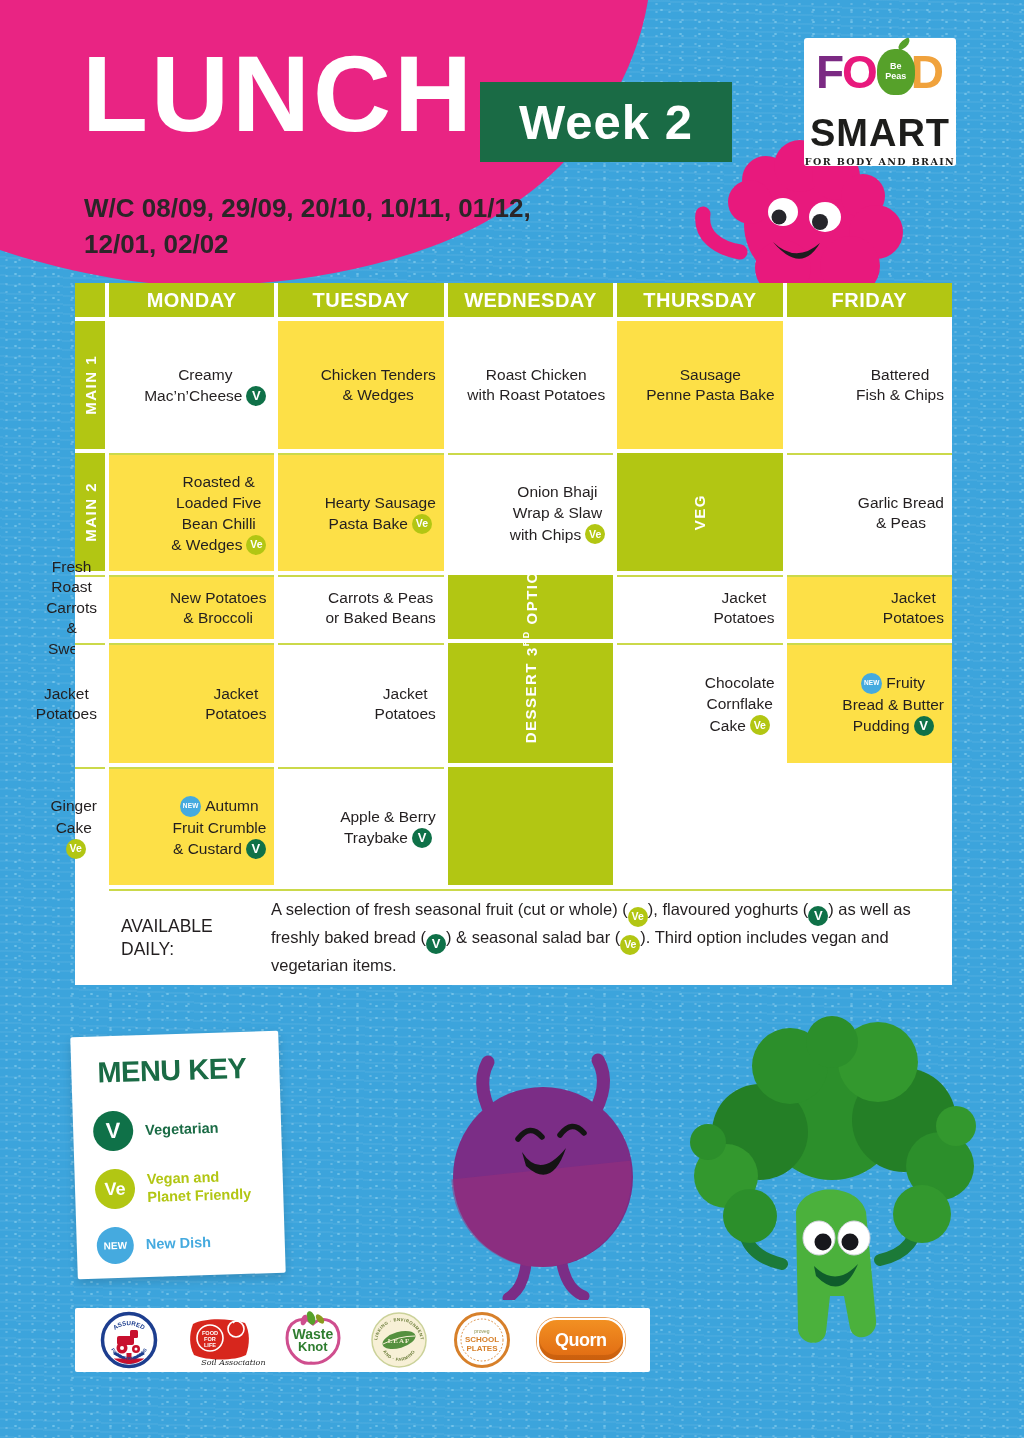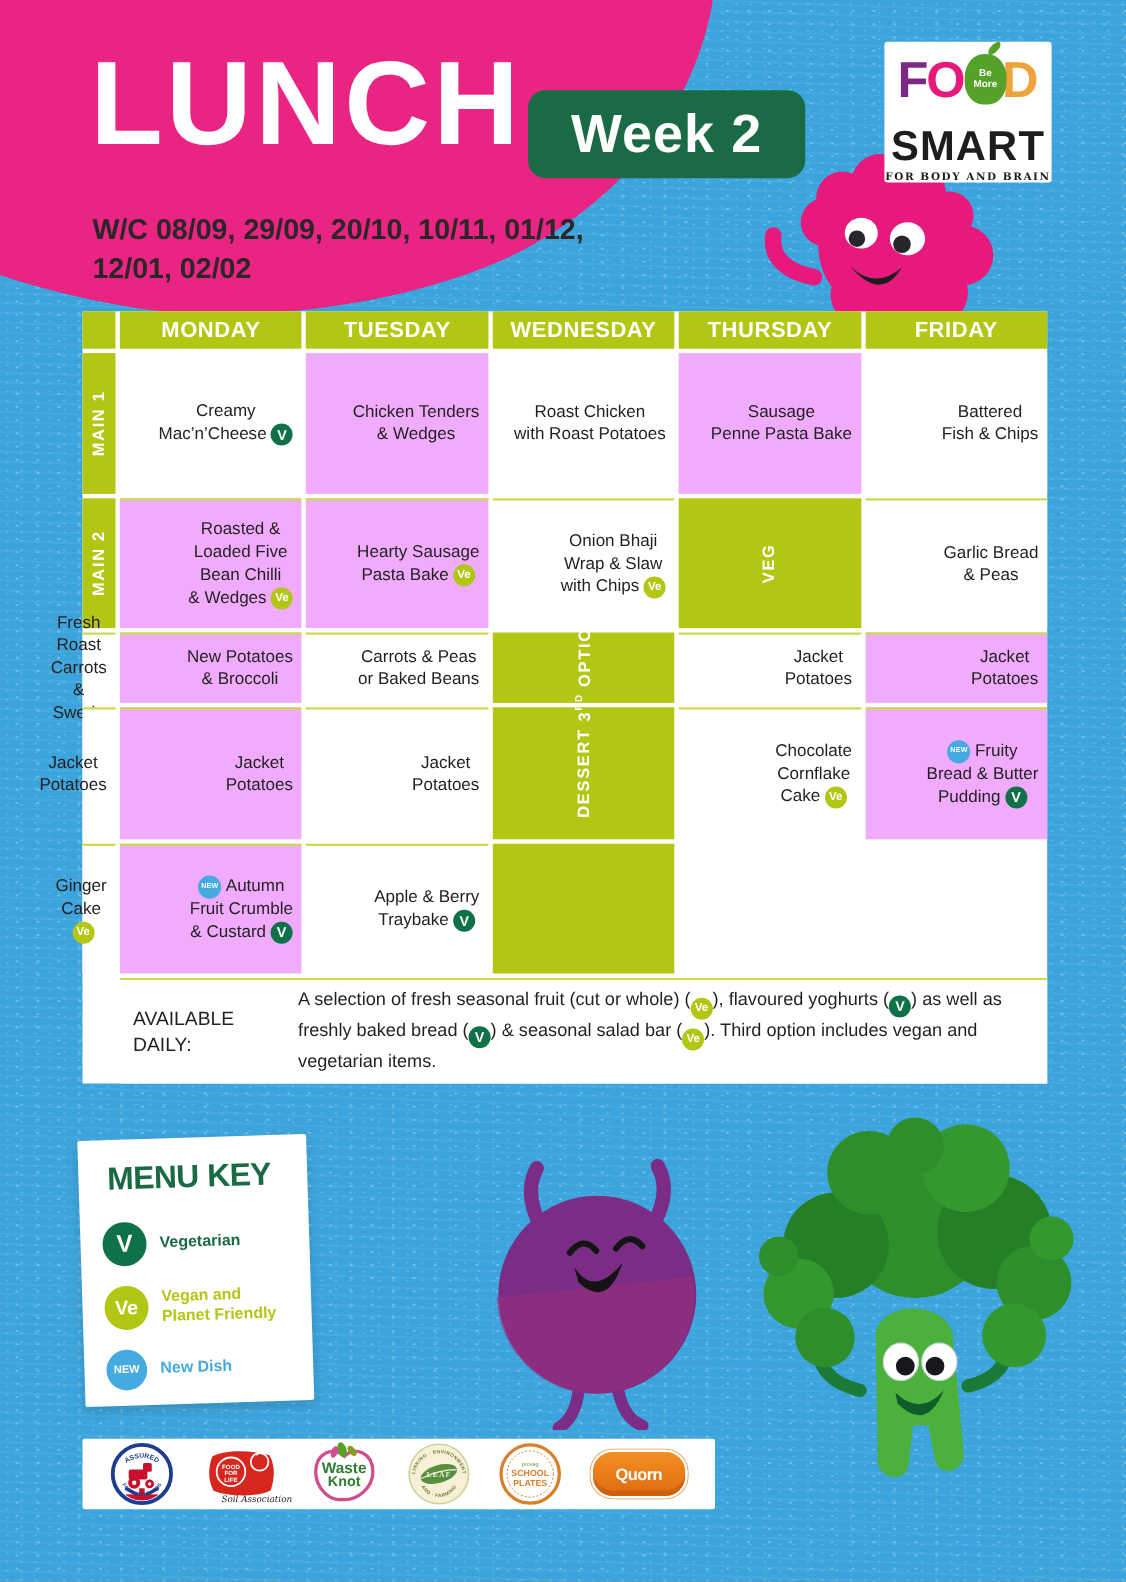--- a/index.html
+++ b/index.html
@@ -12,21 +12,21 @@
       radial-gradient(rgba(150,215,242,.55) 1px, transparent 1.9px),
       repeating-linear-gradient(2deg, rgba(255,255,255,.05) 0 2px, transparent 2px 9px);
     background-size: 13px 8px, 19px 12px, auto;
     background-position: 0 0, 6px 4px, 0 0;}
   .layer{position:absolute;}
 
   
   .pink-blob{left:0; top:0; width:700px; height:300px; z-index:1;}
   .lunch-title{left:82px; top:30px; margin:0; z-index:3; color:#fff; font-size:108px; font-weight:bold; letter-spacing:3px; line-height:1.18;}
   .week-badge{left:480px; top:82px; width:252px; height:80px; z-index:3; background:#1a6b45; color:#fff;
-    display:flex; align-items:center; justify-content:center; font-size:49px; font-weight:bold; letter-spacing:1px;border-radius:16px;}
+    display:flex; align-items:center; justify-content:center; font-size:49px; font-weight:bold; letter-spacing:1px;}
   .dates{left:84px; top:190px; width:580px; z-index:3; color:#2b2628; font-size:26px; font-weight:bold; line-height:1.4; white-space:pre-line;}
 
   .foodsmart{left:804px; top:38px; width:152px; height:128px; z-index:4; background:#fff; border-radius:3px; text-align:center; padding-top:5px; box-sizing:border-box;}
   .fs-row1{display:flex; align-items:flex-end; justify-content:center; height:52px;}
   .fs-letter{font-size:46px; font-weight:bold; line-height:1;}
   .fs-f{color:#7b2a83;}
   .fs-o{color:#e8197d; margin-left:-2px;}
   .fs-d{color:#f0a23c; margin-left:-3px;}
   .fs-apple{position:relative; width:38px; height:46px; margin:0 -1px; background:#56a12a; border-radius:46% 46% 44% 44%;
     display:flex; align-items:center; justify-content:center;}
@@ -45,21 +45,21 @@
     grid-template-columns:30px 1fr 1fr 1fr 1fr 1fr;
     grid-template-rows:34px 128px 118px 64px 120px 118px 96px;
     gap:4px; background:#fff;}
   .hcell{background:#b2c613; color:#fff; display:flex; align-items:center; justify-content:center;
     font-weight:bold; font-size:20px; letter-spacing:.5px;}
   .lcell{background:#b2c613; display:flex; align-items:center; justify-content:center;}
   .vtext{writing-mode:vertical-rl; transform:rotate(180deg); color:#fff; font-weight:bold; font-size:15px; letter-spacing:1.5px; white-space:nowrap;}
   .vtext sup{font-size:9px;}
   .fcell{background:#fff; display:flex; align-items:center; justify-content:flex-end; text-align:center;
     padding:4px 8px; color:#231f20; font-size:15.5px; line-height:1.32; box-sizing:border-box;}
-  .fcell.shade{background:#f0abfc;}
+  .fcell.shade{background:#fde047;}
   .sep{border-top:2px solid #cbd94a;}
   .food-text{white-space:pre-line; vertical-align:middle;}
   .badge{display:inline-flex; align-items:center; justify-content:center; border-radius:50%;
     color:#fff; font-weight:bold; flex:none; vertical-align:middle;}
   .b-v{background:#0f7148; width:20px; height:20px; font-size:13px;}
   .b-ve{background:#b2c613; width:20px; height:20px; font-size:10.5px;}
   .b-new{background:#45aadf; width:21px; height:21px; font-size:6.5px; letter-spacing:.2px;}
   .after{margin-left:4px;} .before{margin-right:4px;}
 
   .daily-cell{grid-column:2/7; background:#fff; display:flex; align-items:center; gap:12px; padding:6px 16px 6px 12px; box-sizing:border-box;}
@@ -81,21 +81,21 @@
   
   .logo-bar{left:75px; top:1308px; width:575px; height:64px; z-index:3; background:#fff; border-radius:2px;
     display:flex; align-items:center; justify-content:space-evenly;}
   .logo{position:relative; flex:none; display:flex; align-items:center; justify-content:center;}
   .ffl-sub{position:absolute; bottom:-1px; right:-10px; font-family:"DejaVu Serif", serif; font-style:italic; font-size:8px; color:#222; white-space:nowrap;}
   .wk-text{position:absolute; top:17px; left:0; right:0; text-align:center; color:#2e7d2f; font-weight:bold; line-height:.95;
     text-shadow:0 0 2px #fff,0 0 2px #fff;}
   .wk-l1{font-size:14px; display:block;} .wk-l2{font-size:13px; display:block;}
   .quorn{width:84px; height:40px; background:linear-gradient(180deg,#f29022,#e06a12); border:2px solid #fff; border-radius:20px;
     box-shadow:inset 0 -5px 0 rgba(140,60,0,.25), 0 0 0 1px #e8a25e; display:flex; align-items:center; justify-content:center;}
-  .quorn span{color:#fff; font-weight:bold; font-size:15px; letter-spacing:-.5px;}
+  .quorn span{color:#fff; font-weight:bold; font-size:18px; letter-spacing:-.5px;}
 </style>
 </head>
 <body>
 
 <div class="page">
 
   <svg class="layer pink-blob" viewBox="0 0 700 300" preserveAspectRatio="none" width="700" height="300">
     <path d="M0,0 L648,0 C636,74 588,168 476,227 C380,277 222,298 112,278 C72,271 32,261 0,250 Z" fill="#e8197d"></path>
     <path d="M0,0 L648,0 C636,74 588,168 476,227 C380,277 222,298 112,278 C72,271 32,261 0,250 Z" fill="#fff" opacity="0.05"></path>
   </svg>
@@ -124,21 +124,21 @@
   <div class="layer week-badge">Week 2</div>
   <div class="layer dates">W/C 08/09, 29/09, 20/10, 10/11, 01/12,
 12/01, 02/02</div>
 
   <div class="layer foodsmart">
     <div class="fs-row1">
       <span class="fs-letter fs-f">F</span>
       <span class="fs-letter fs-o">O</span>
       <span class="fs-apple">
           <span class="fs-apple-text">Be
-More</span>
+Peas</span>
         </span>
       <span class="fs-letter fs-d">D</span>
     </div>
     <div class="fs-smart">SMART</div>
     <div class="fs-tagline">FOR BODY AND BRAIN</div>
   </div>
 
   <div class="layer mt">
     <div class="hcell"></div>
     <div class="hcell">MONDAY</div>

